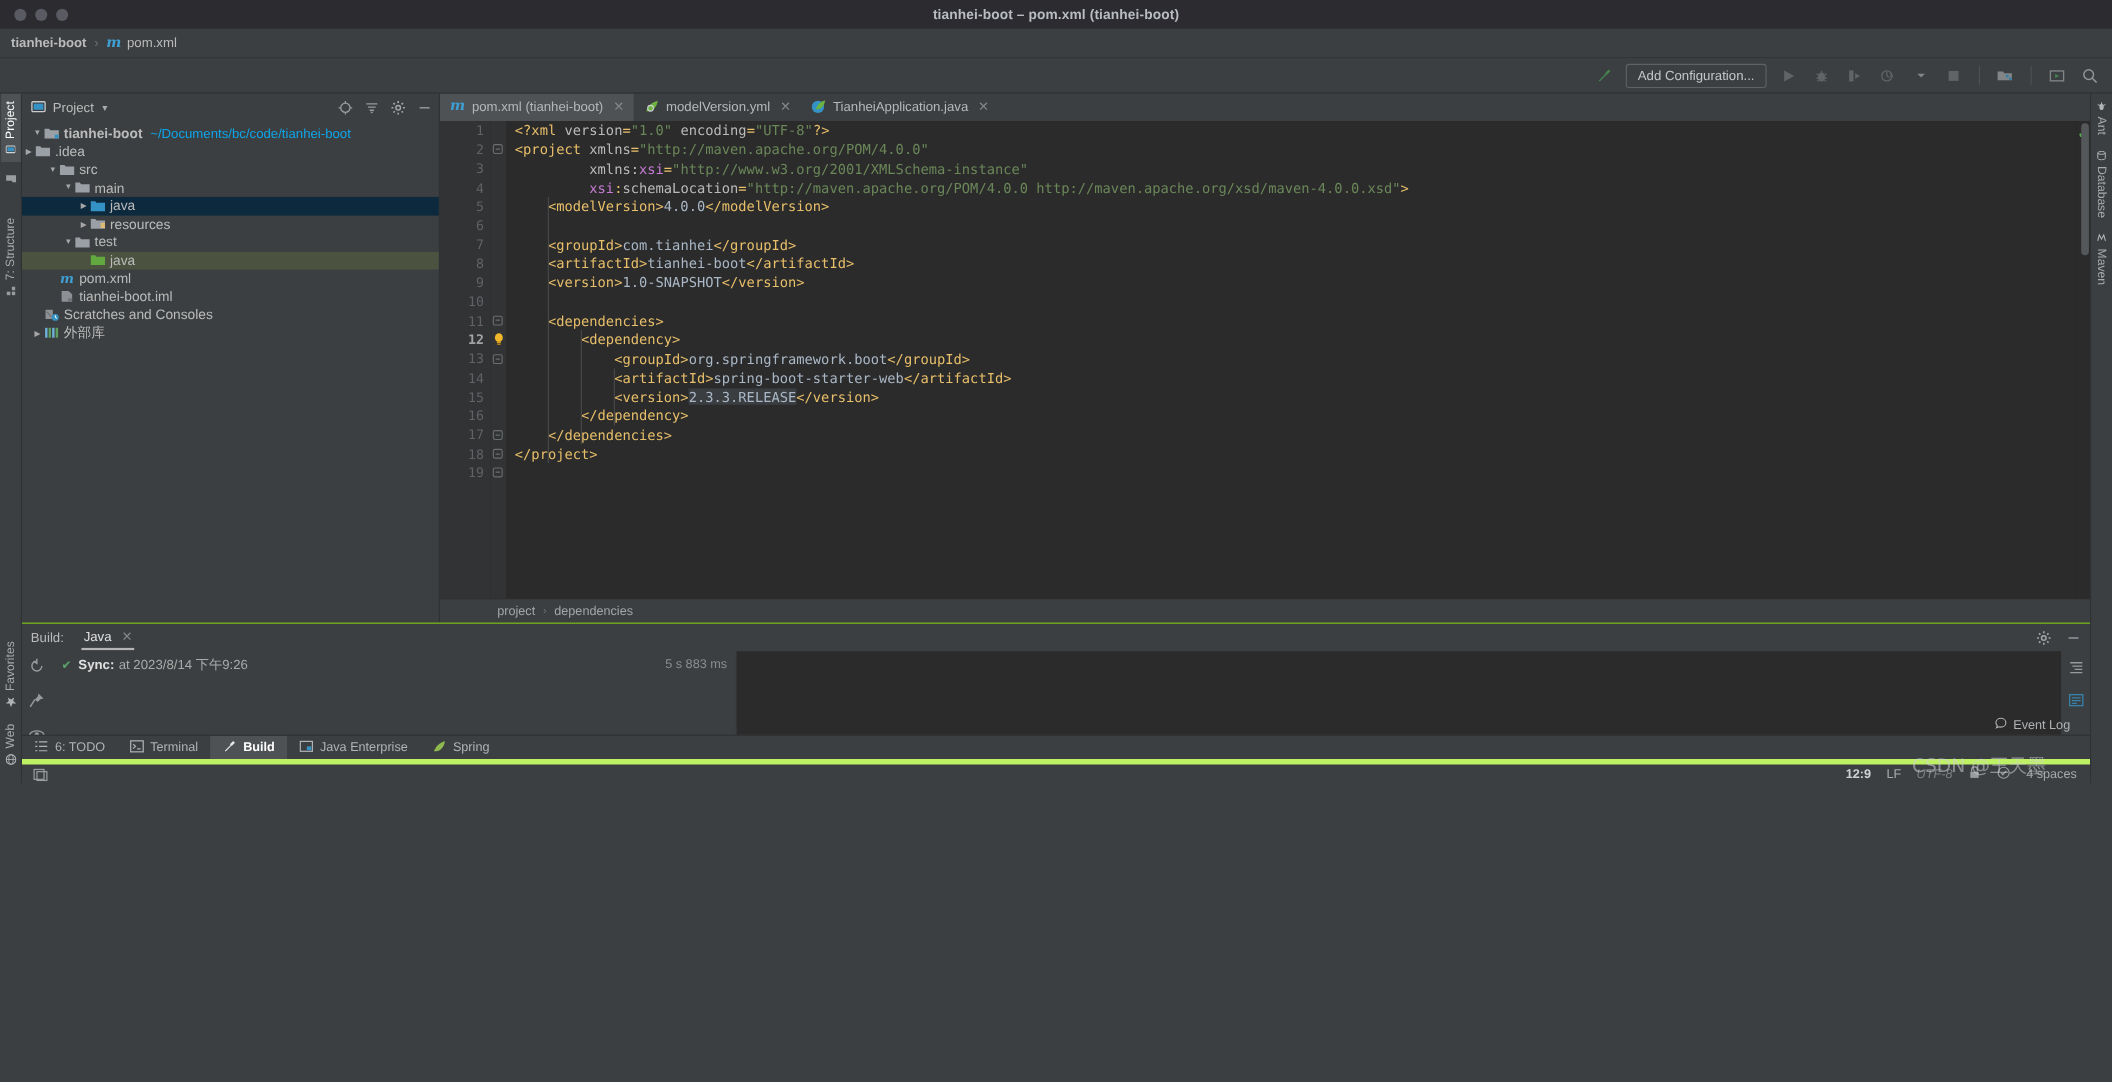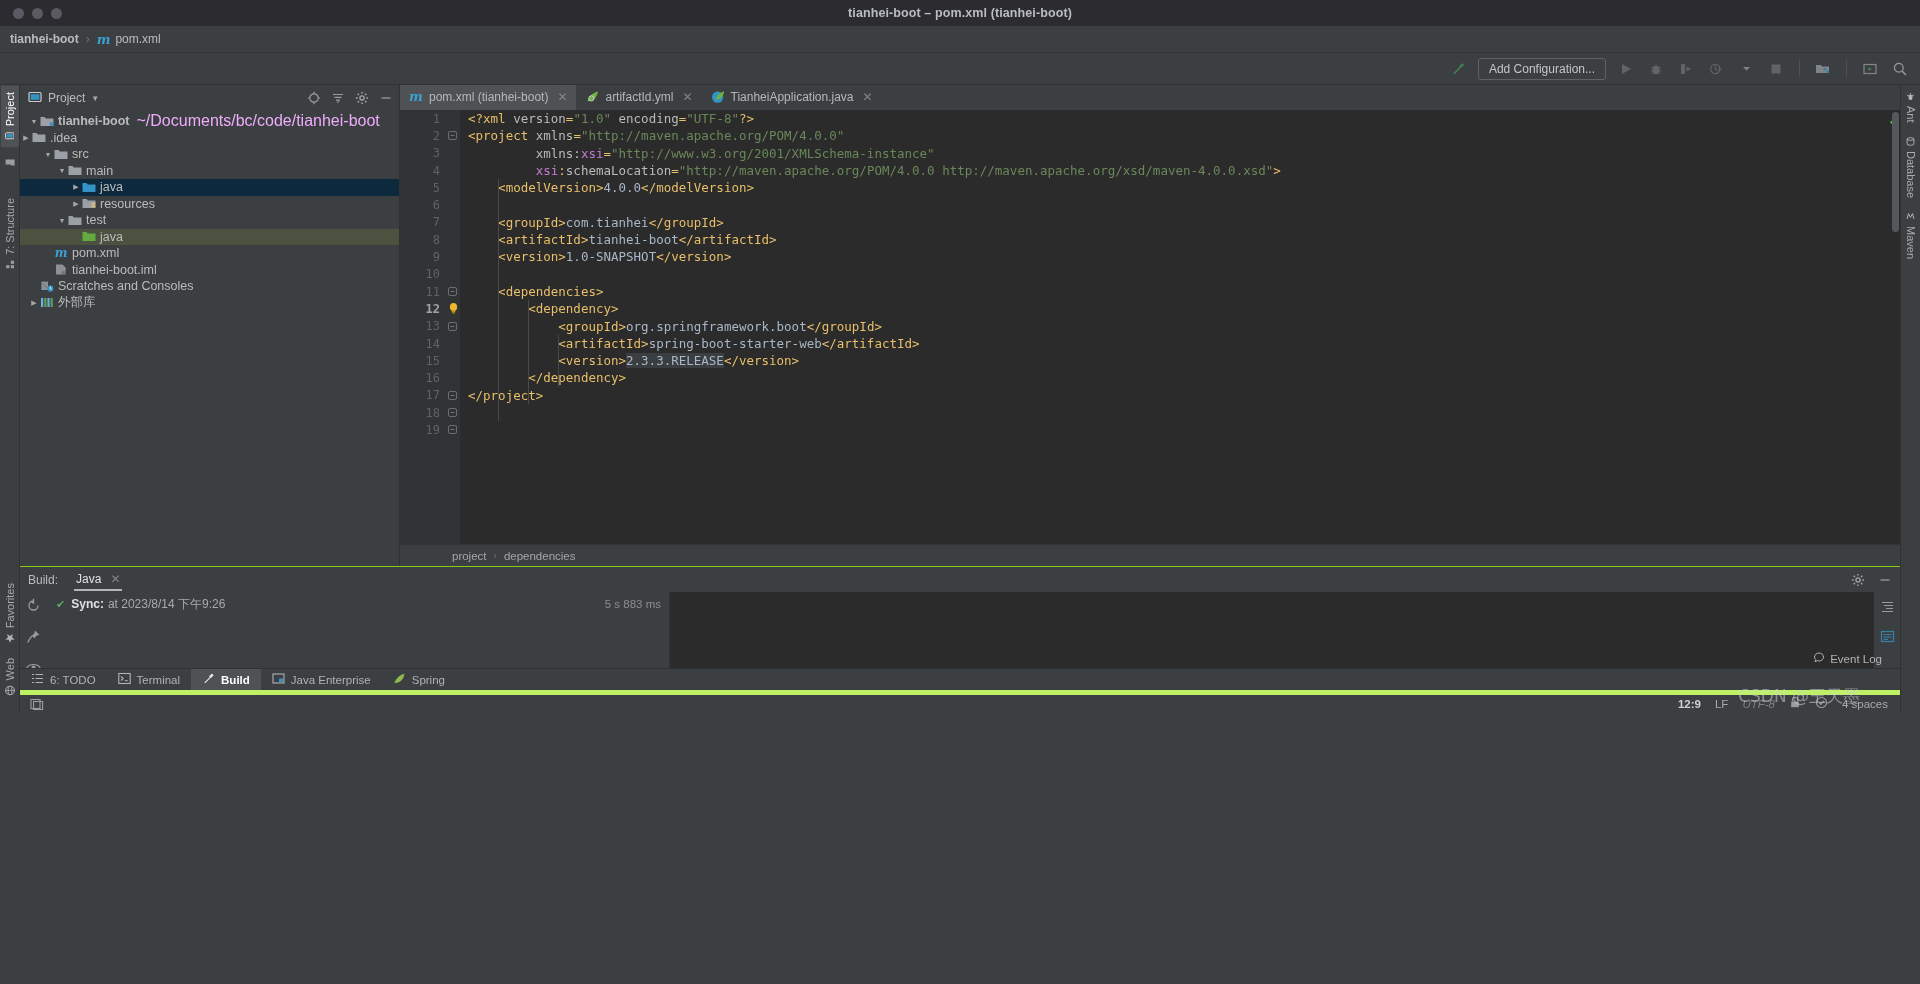--- a/index.html
+++ b/index.html
@@ -95,21 +95,21 @@
     color: #bbbbbb; white-space: nowrap; padding-right: 4px;
   }
   .trow.sel-blue { background: #0d293e; }
   .trow.sel-green { background: #4b5240; }
   .tarrow {
     width: 12px; flex: none; display: flex; align-items: center; justify-content: center;
     font-size: 7px; color: #a6a6a6;
   }
   .tlabel { margin-left: 4px; }
   .tlabel.bold { font-weight: bold; }
-  .tpath { margin-left: 7px; color: #f0abfc; font-size: 16px; }
+  .tpath { margin-left: 7px; color: #0ea5e9; font-size: 12px; }
   .ficon { width: 14px; flex: none; display: flex; align-items: center; justify-content: center; }
 
   
   .editor-col { flex: 1; display: flex; flex-direction: column; min-width: 0; background: #2b2b2b; }
   .tabbar { height: 25px; background: #3c3f41; display: flex; align-items: stretch; flex: none; }
   .etab {
     display: flex; align-items: center; gap: 6px; padding: 0 9px;
     font-size: 12px; color: #b5b8bb; border-bottom: 2px solid transparent;
   }
   .etab.active { background: #4e5254; }
@@ -530,21 +530,21 @@
                 <span>pom.xml (tianhei-boot)</span>
                 <span class="etab-x">✕</span>
               </div>
               <div class="etab">
                 <span class="tabicon">
                   <svg width="14" height="14" viewBox="0 0 14 14">
                     <path d="M13 1.5 C12 7.8 8 11.6 2.4 11.2 C4 6.4 7.6 2.8 13 1.5 Z" fill="#6db33f"></path>
                     <circle cx="6.4" cy="8.4" r="2.6" fill="none" stroke="#cfd2d5" stroke-width="1"></circle>
                   </svg>
                 </span>
-                <span>artifactId.yml</span>
+                <span>modelVersion.yml</span>
                 <span class="etab-x">✕</span>
               </div>
               <div class="etab">
                 <span class="tabicon">
                   <svg width="14" height="14" viewBox="0 0 14 14">
                     <circle cx="6.6" cy="7.2" r="5.6" fill="#3592c4"></circle>
                     <path d="M13.2 1.2 C12.4 6.6 9.2 9.6 4.6 9.4 C6 5.4 8.9 2.4 13.2 1.2 Z" fill="#6db33f"></path>
                   </svg>
                 </span>
                 <span>TianheiApplication.java</span>
@@ -599,20 +599,21 @@
                 <div class="cline"><span class="tagc">    &lt;groupId&gt;</span><span class="txtv">com.tianhei</span><span class="tagc">&lt;/groupId&gt;</span></div>
                 <div class="cline"><span class="tagc">    &lt;artifactId&gt;</span><span class="txtv">tianhei-boot</span><span class="tagc">&lt;/artifactId&gt;</span></div>
                 <div class="cline"><span class="tagc">    &lt;version&gt;</span><span class="txtv">1.0-SNAPSHOT</span><span class="tagc">&lt;/version&gt;</span></div>
                 <div class="cline">&nbsp;</div>
                 <div class="cline"><span class="tagc">    &lt;dependencies&gt;</span></div>
                 <div class="cline"><span class="tagc">        &lt;dependency&gt;</span></div>
                 <div class="cline"><span class="tagc">            &lt;groupId&gt;</span><span class="txtv">org.springframework.boot</span><span class="tagc">&lt;/groupId&gt;</span></div>
                 <div class="cline"><span class="tagc">            &lt;artifactId&gt;</span><span class="txtv">spring-boot-starter-web</span><span class="tagc">&lt;/artifactId&gt;</span></div>
                 <div class="cline"><span class="tagc">            &lt;version&gt;</span><span class="txtv hl-soft">2.3.3.RELEASE</span><span class="tagc">&lt;/version&gt;</span></div>
                 <div class="cline"><span class="tagc">        &lt;/dependency&gt;</span></div>
+                <div class="cline"><span class="tagc">    &lt;/dependencies&gt;</span></div>
                 <div class="cline"><span class="tagc">&lt;/project&gt;</span></div>
                 <div class="ind-guide" style="left: 38.08px; top: 69.2px; height: 242.2px;"></div>
                 <div class="ind-guide" style="left: 68.16px; top: 190.3px; height: 103.8px;"></div>
                 <div class="ind-guide" style="left: 98.24px; top: 224.9px; height: 51.9px;"></div>
               </div>
             <div class="ed-right-rail">
               <span class="check-mark">✔</span>
             <div class="scroll-thumb"></div>
               </div>
           </div>

